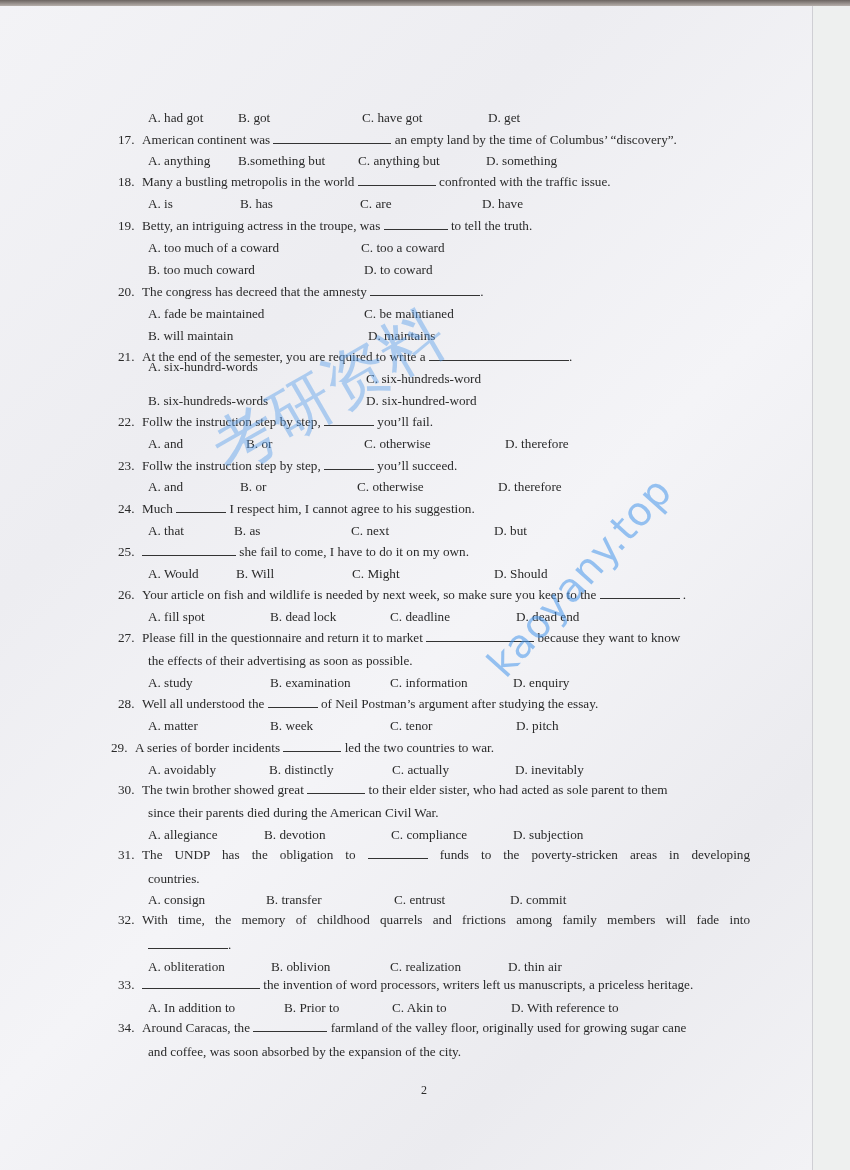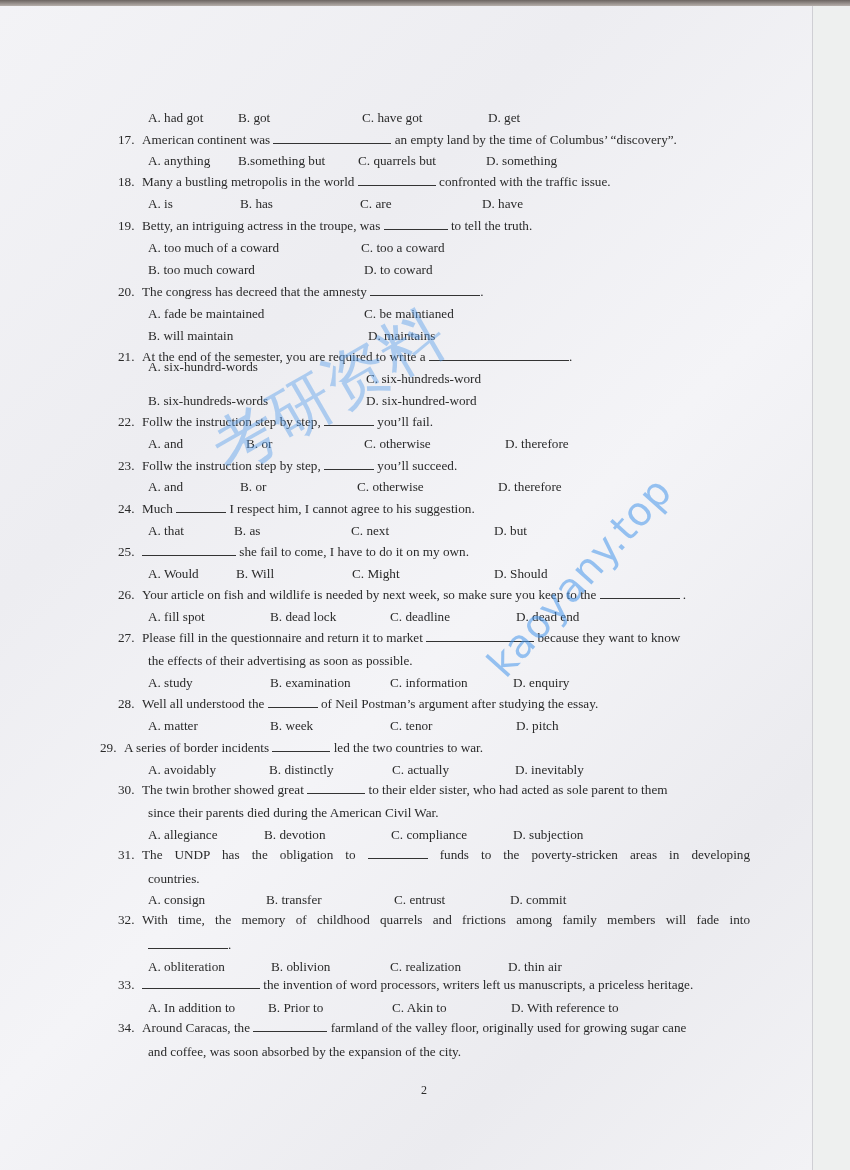--- a/index.html
+++ b/index.html
@@ -40,21 +40,21 @@
 <div class="opt" style="left:362px;top:109px">C. have got</div>
 <div class="opt" style="left:488px;top:109px">D. get</div>
 
 <div class="q" style="left:118px;top:131px">
   <span class="qn">17.</span><span>American continent was</span>
   <span class="blank" style="width:118px"></span>
   <span>an empty land by the time of Columbus’ “discovery”.</span>
 </div>
 <div class="opt" style="left:148px;top:152px">A.  anything</div>
 <div class="opt" style="left:238px;top:152px">B.something but</div>
-<div class="opt" style="left:358px;top:152px">C. quarrels but</div>
+<div class="opt" style="left:358px;top:152px">C. anything but</div>
 <div class="opt" style="left:486px;top:152px">D. something</div>
 
 <div class="q" style="left:118px;top:173px">
   <span class="qn">18.</span><span>Many a bustling metropolis in the world</span>
   <span class="blank" style="width:78px"></span>
   <span>confronted with the traffic issue.</span>
 </div>
 <div class="opt" style="left:148px;top:195px">A.  is</div>
 <div class="opt" style="left:240px;top:195px">B. has</div>
 <div class="opt" style="left:360px;top:195px">C. are</div>
@@ -151,21 +151,21 @@
 <div class="q" style="left:118px;top:695px">
   <span class="qn">28.</span><span>Well all understood the</span>
   <span class="blank" style="width:50px"></span>
   <span>of Neil Postman’s argument after studying the essay.</span>
 </div>
 <div class="opt" style="left:148px;top:717px">A. matter</div>
 <div class="opt" style="left:270px;top:717px">B. week</div>
 <div class="opt" style="left:390px;top:717px">C. tenor</div>
 <div class="opt" style="left:516px;top:717px">D. pitch</div>
 
-<div class="q" style="left:100px;top:739px">
+<div class="q" style="left:111px;top:739px">
   <span class="qn">29.</span><span>A series of border incidents</span>
   <span class="blank" style="width:58px"></span>
   <span>led the two countries to war.</span>
 </div>
 <div class="opt" style="left:148px;top:761px">A. avoidably</div>
 <div class="opt" style="left:269px;top:761px">B. distinctly</div>
 <div class="opt" style="left:392px;top:761px">C. actually</div>
 <div class="opt" style="left:515px;top:761px">D. inevitably</div>
 
 <div class="q" style="left:118px;top:781px">
@@ -199,21 +199,21 @@
 <div class="opt" style="left:148px;top:958px">A. obliteration</div>
 <div class="opt" style="left:271px;top:958px">B. oblivion</div>
 <div class="opt" style="left:390px;top:958px">C. realization</div>
 <div class="opt" style="left:508px;top:958px">D. thin air</div>
 
 <div class="q" style="left:118px;top:976px">
   <span class="qn">33.</span><span class="blank" style="width:118px"></span>
   <span>the invention of word processors, writers left us manuscripts, a priceless heritage.</span>
 </div>
 <div class="opt" style="left:148px;top:999px">A. In addition to</div>
-<div class="opt" style="left:268px;top:999px">B. Prior to</div>
+<div class="opt" style="left:284px;top:999px">B. Prior to</div>
 <div class="opt" style="left:392px;top:999px">C. Akin to</div>
 <div class="opt" style="left:511px;top:999px">D. With reference to</div>
 
 <div class="q" style="left:118px;top:1019px">
   <span class="qn">34.</span><span>Around Caracas, the</span>
   <span class="blank" style="width:74px"></span>
   <span>farmland of the valley floor, originally used for growing sugar cane</span>
 </div>
 <div class="q" style="left:148px;top:1043px">and coffee, was soon absorbed by the expansion of the city.</div>
 

